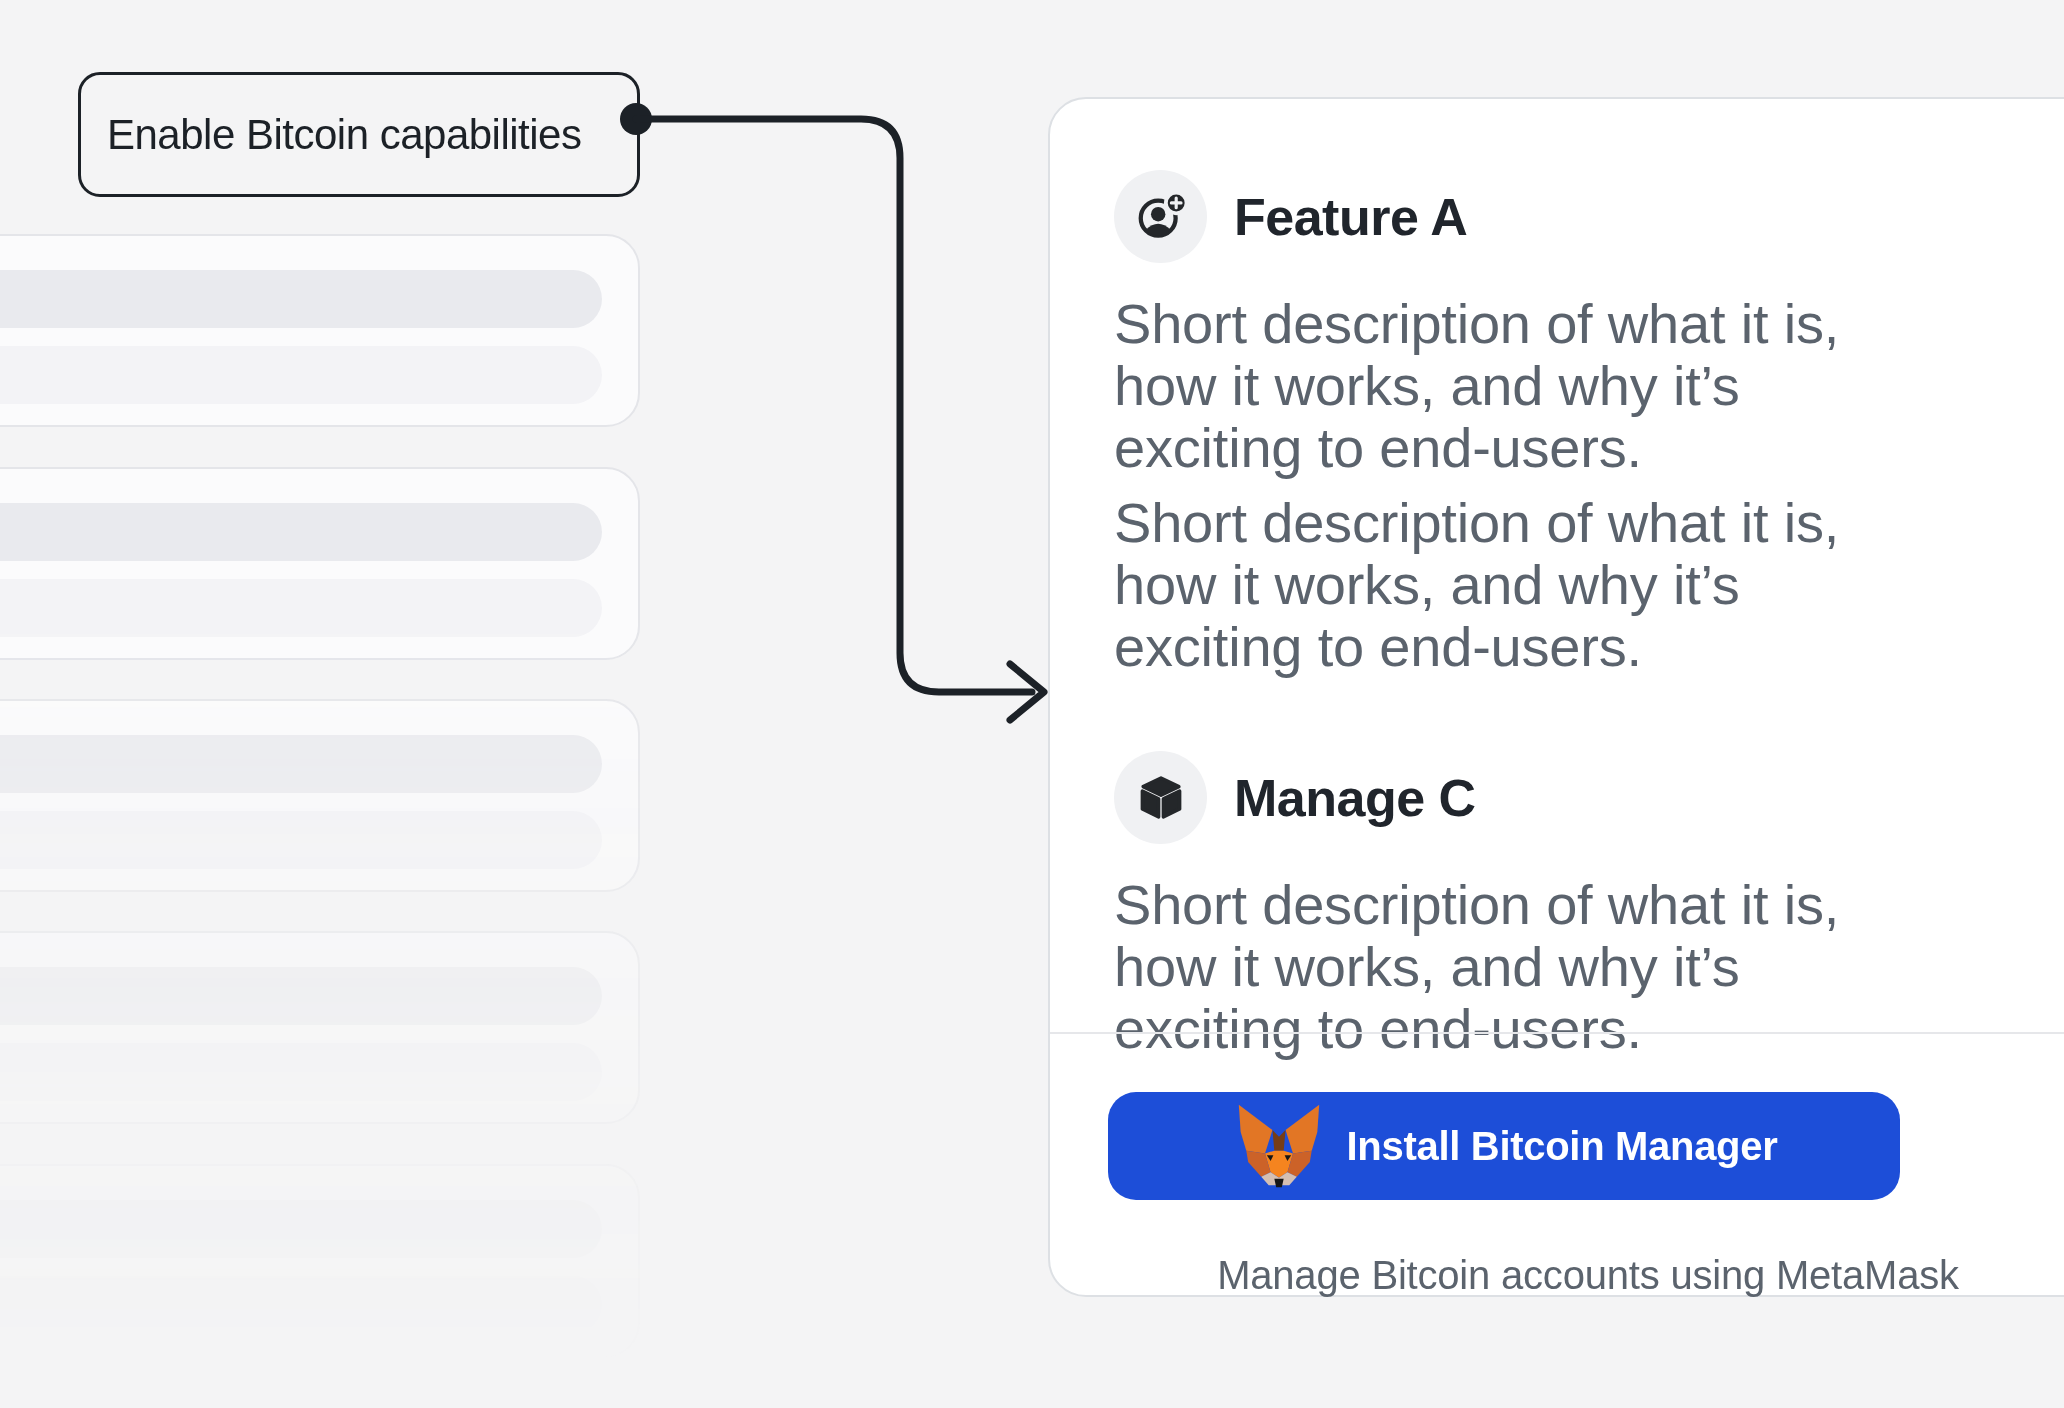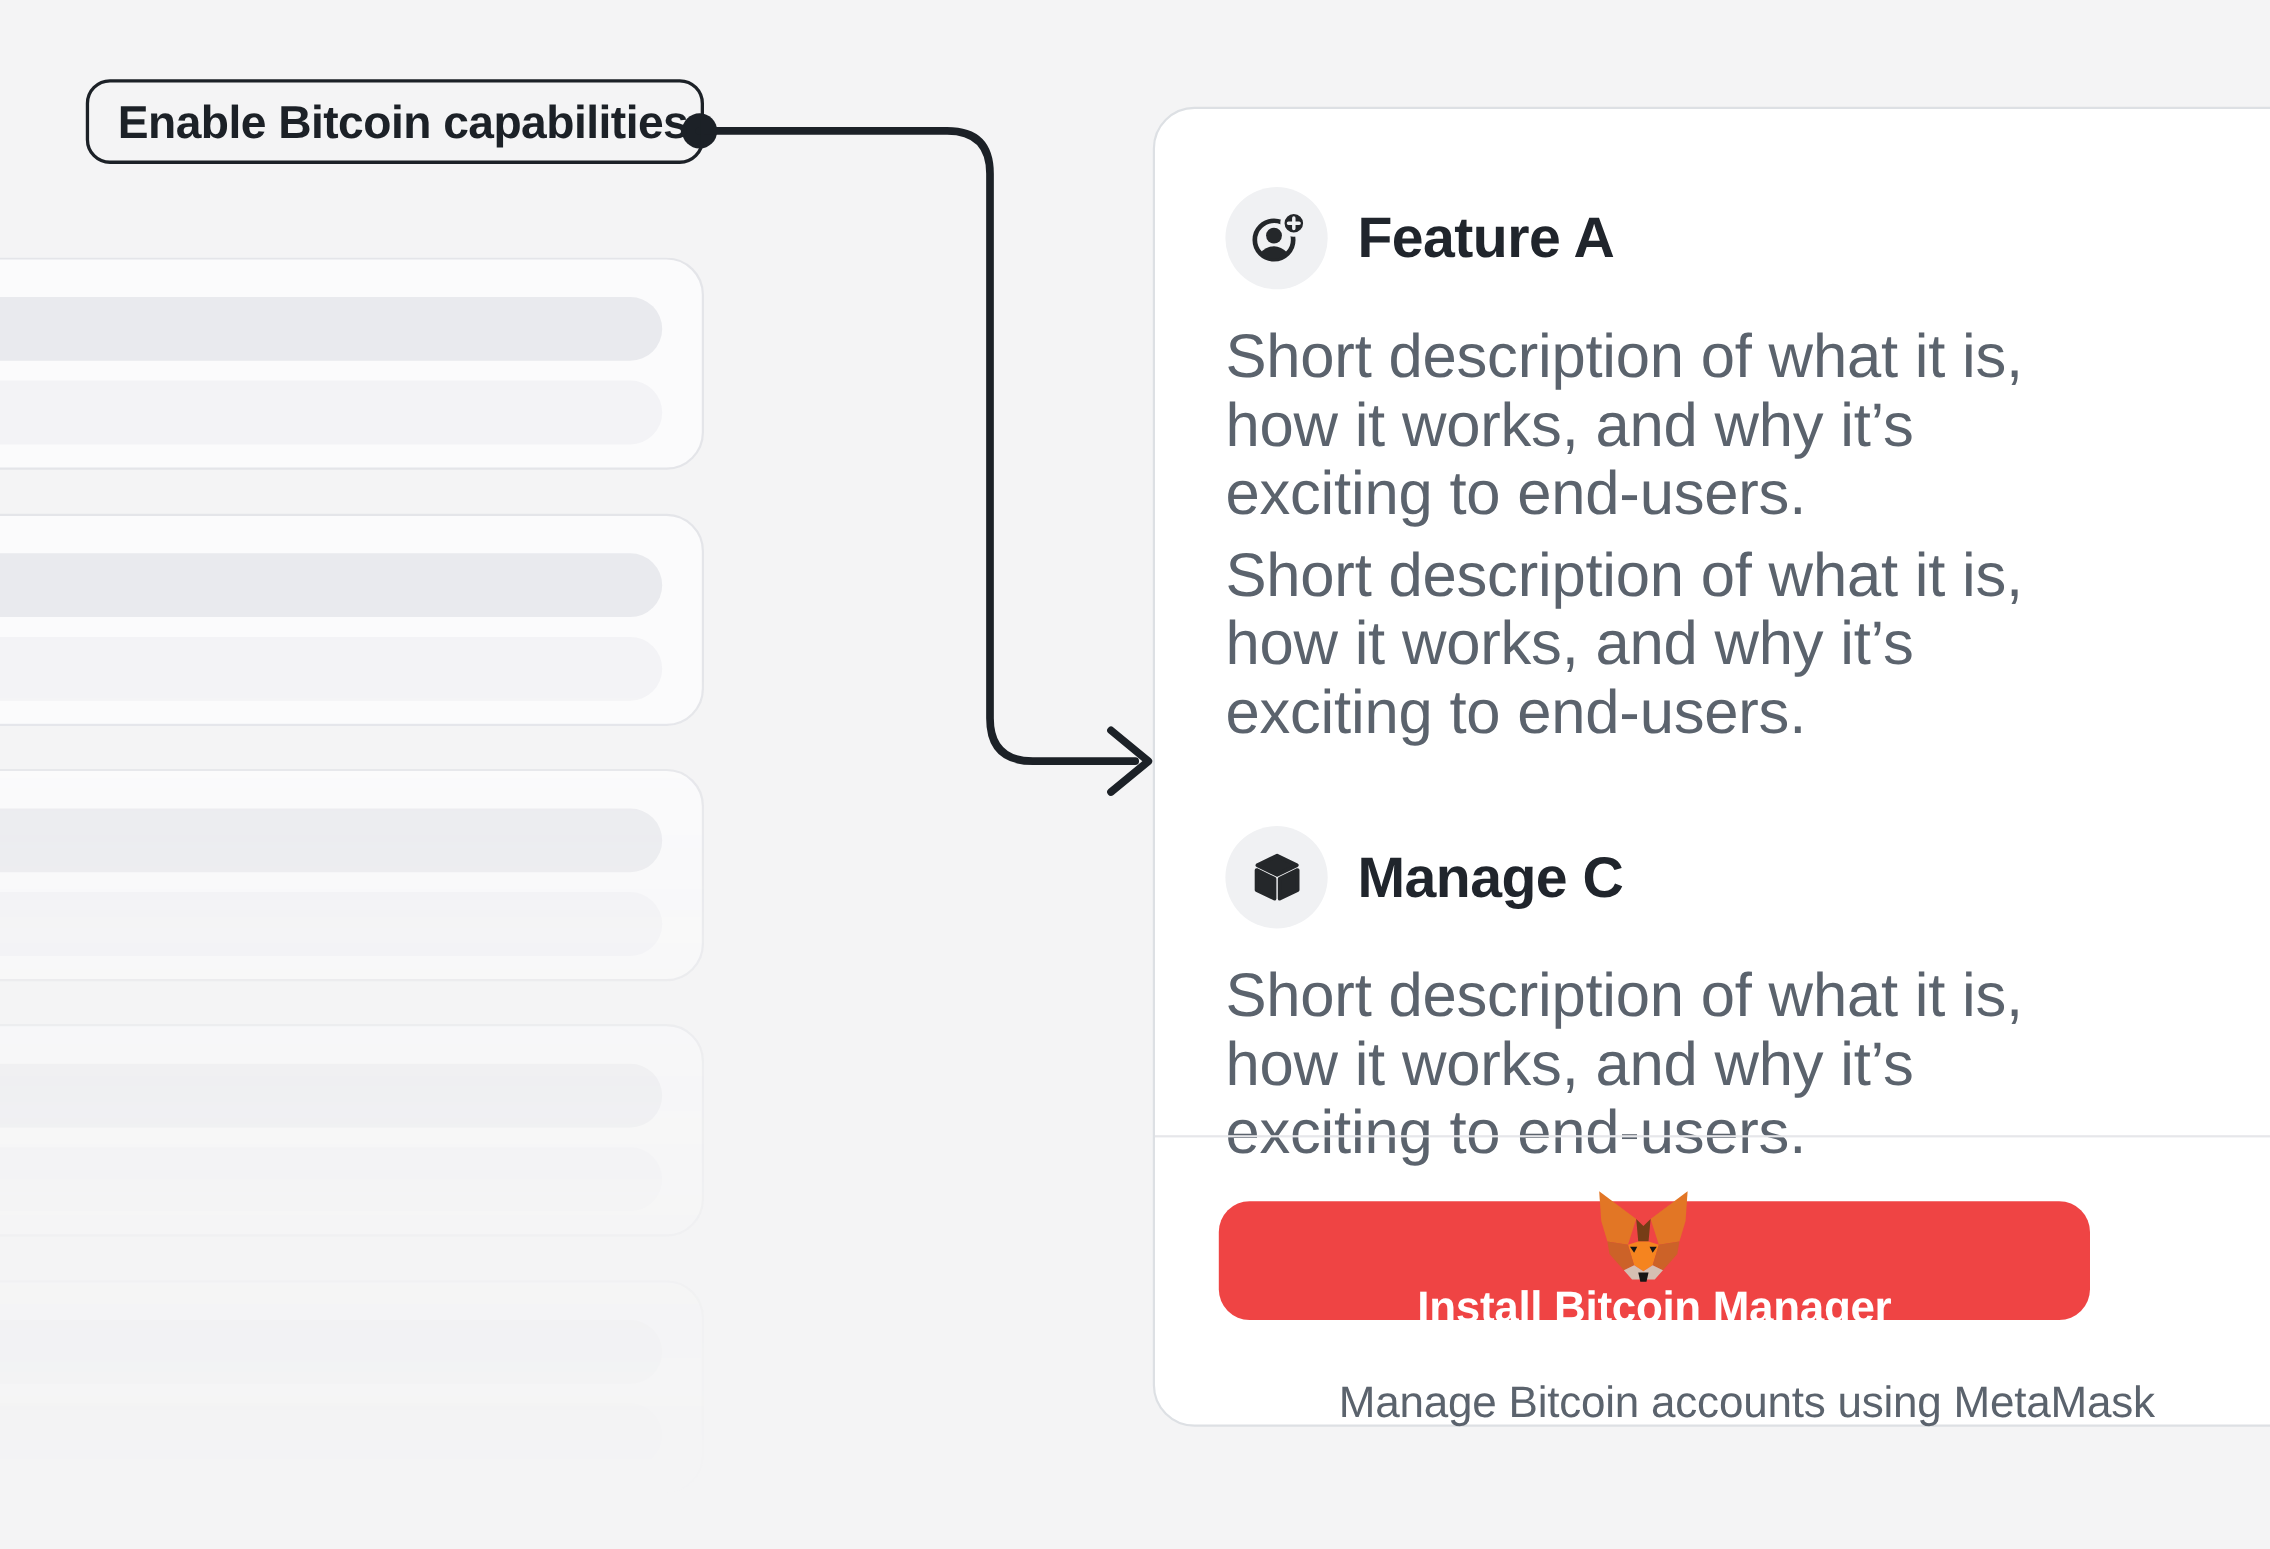--- a/index.html
+++ b/index.html
@@ -13,28 +13,28 @@
     color: #1c2127;
   }
 
   
   #connector-svg { position: absolute; left: 0; top: 0; width: 2064px; height: 1408px; }
 
   
   .callout {
     position: absolute;
     left: 78px; top: 72px;
-    width: 562px; height: 77px;
+    width: 562px; height: 125px;
     box-sizing: border-box;
     border: 3.5px solid #1c2127;
     border-radius: 22px;
     display: flex; align-items: center;
     padding-left: 26px;
     font-size: 42px;
-    font-weight: 700;
+    font-weight: 400;
     letter-spacing: -0.5px;
     color: #1c2127;
     background: transparent;
   }
 
   
   .skeleton-panel {
     position: absolute;
     left: -80px; top: 234px;
     width: 720px; height: 1174px;
@@ -103,26 +103,25 @@
     left: 0; top: 933px;
     width: 100%; height: 0;
     border-top: 2px solid #e6e7ea;
   }
 
   .install-button {
     position: absolute;
     left: 58px; top: 993px;
     width: 792px; height: 108px;
     box-sizing: border-box;
-    background: #ef4444;
+    background: #1d4ed8;
     border: none;
     border-radius: 28px;
     display: flex; align-items: center; justify-content: center;
     cursor: pointer;
-    flex-direction: column;
   }
   .fox-wrap { width: 96px; height: 86px; margin-right: 20px; flex: none; display: flex; }
   .install-label {
     font-size: 40px;
     font-weight: 700;
     letter-spacing: -0.3px;
     color: #ffffff;
     font-family: "Liberation Sans", "DejaVu Sans", sans-serif;
   }
   .card-caption {

